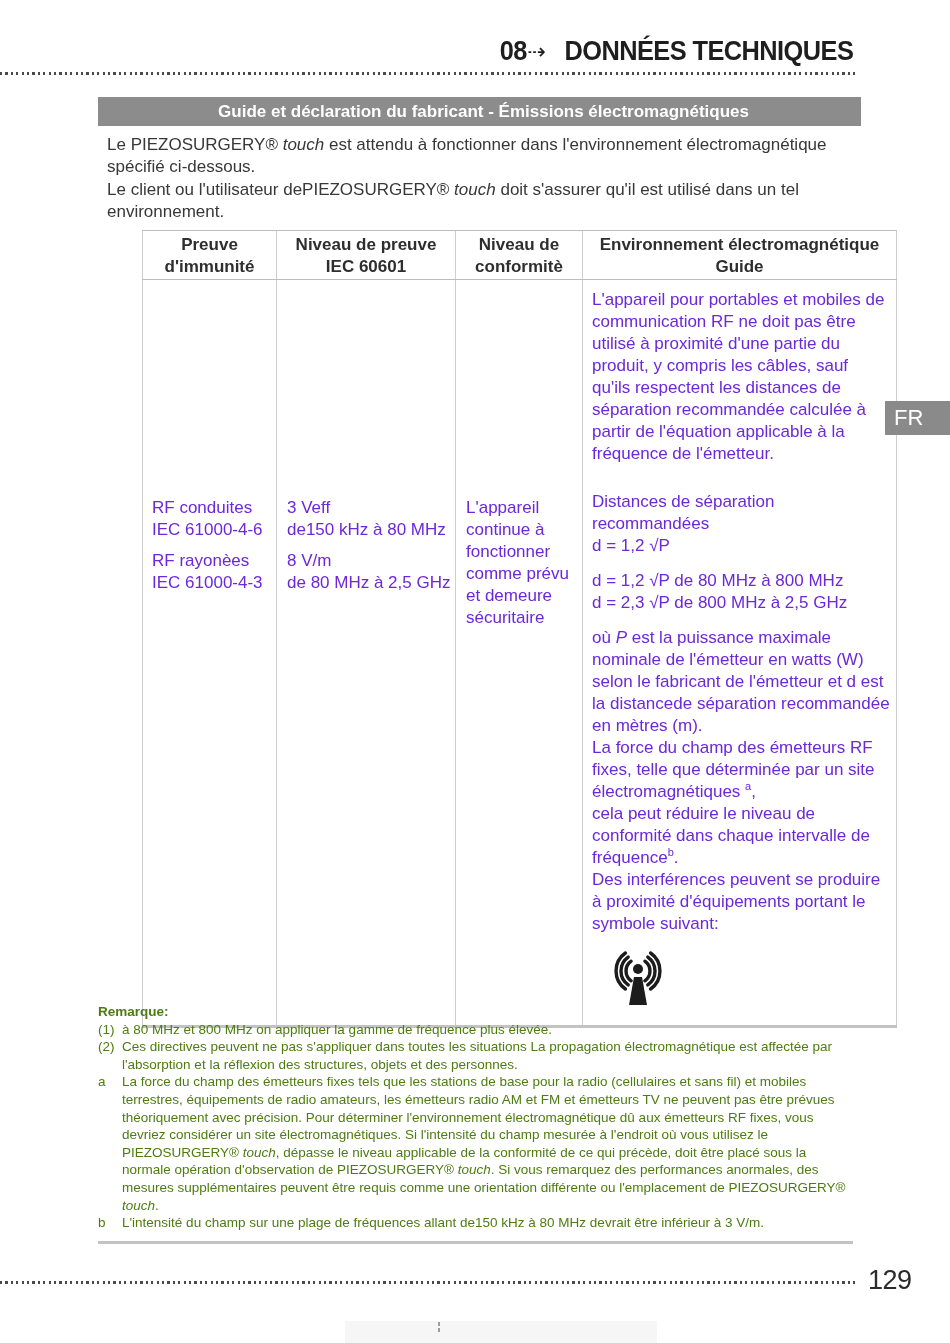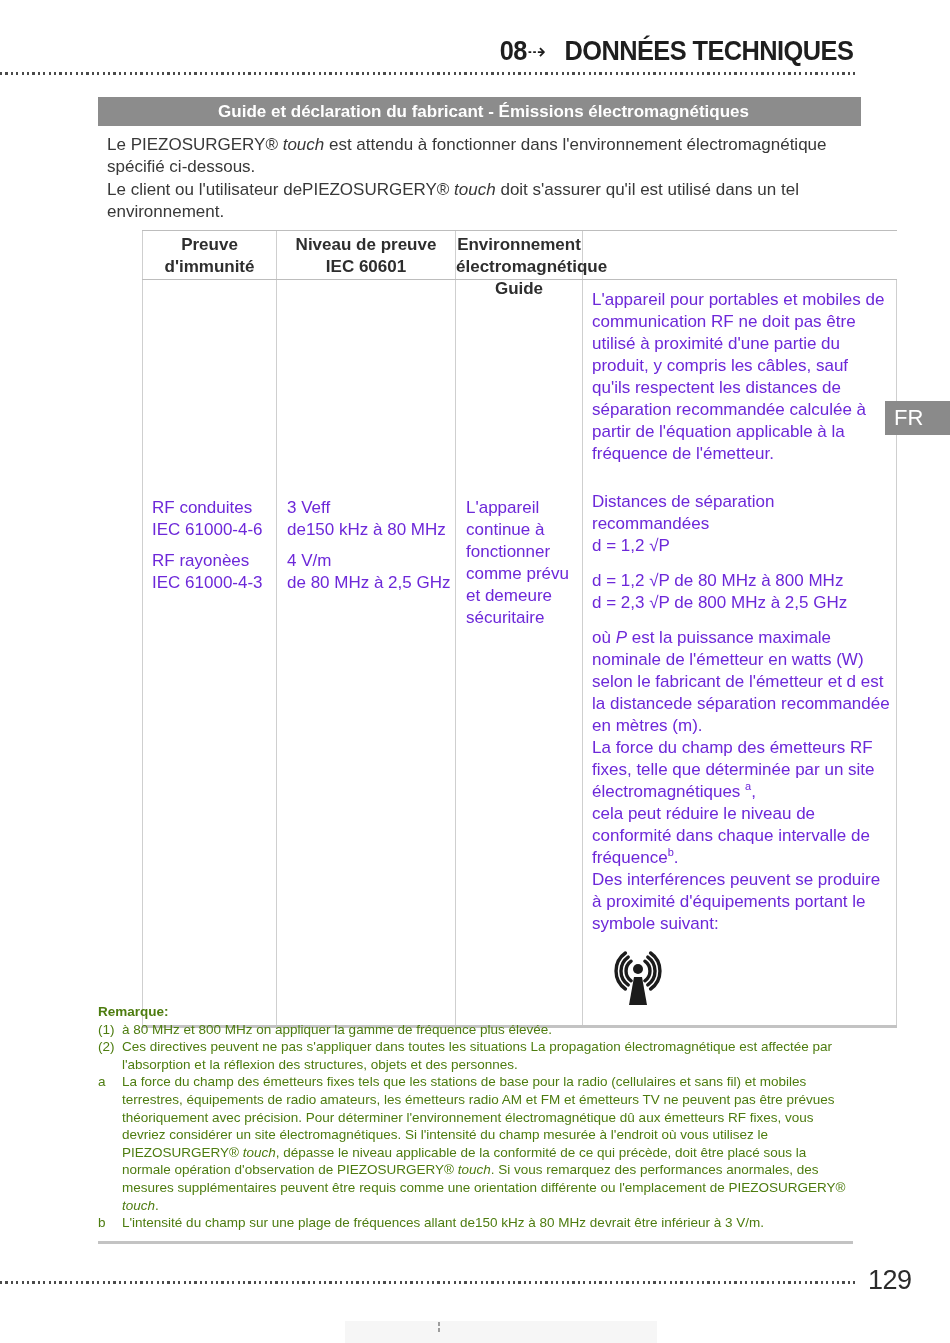--- a/index.html
+++ b/index.html
@@ -140,41 +140,43 @@
   <p><span>Le PIEZOSURGERY® </span><span style="font-style: italic;">touch</span><span> est attendu à fonctionner dans l'environnement électromagnétique spécifié ci-dessous.</span></p>
   <p><span>Le client ou l'utilisateur dePIEZOSURGERY® </span><span style="font-style: italic;">touch</span><span> doit s'assurer qu'il est utilisé dans un tel environnement.</span></p>
 </div>
 
 <div class="emc-table">
   <div class="thead">
     <div class="cell">Preuve
 d'immunité</div>
     <div class="cell">Niveau de preuve
 IEC 60601</div>
+    <div class="cell">Niveau de
+conformitè</div>
     <div class="cell">Environnement électromagnétique
 Guide</div>
   </div>
   <div class="tbody">
     <div class="cell cell-immunity">
       <div class="pair">
         <div>RF conduites</div>
         <div>IEC 61000-4-6</div>
       </div>
       <div class="pair">
         <div>RF rayonèes</div>
         <div>IEC 61000-4-3</div>
       </div>
     </div>
     <div class="cell cell-level">
       <div class="pair">
         <div>3 Veff</div>
         <div>de150 kHz à 80 MHz</div>
       </div>
       <div class="pair">
-        <div>4 V/m</div>
+        <div>8 V/m</div>
         <div>de 80 MHz à 2,5 GHz</div>
       </div>
     </div>
     <div class="cell cell-compliance">L'appareil continue à fonctionner comme prévu et demeure sécuritaire</div>
     <div class="cell cell-guide">
       <p class="p1">L'appareil pour portables et mobiles de communication RF ne doit pas être utilisé à proximité d'une partie du produit, y compris les câbles, sauf qu'ils respectent les distances de séparation recommandée calculée à partir de l'équation applicable à la fréquence de l'émetteur.</p>
       <p class="pre">Distances de séparation
 recommandées
 d = 1,2 √P</p>
       <p class="pre">d = 1,2 √P de 80 MHz à 800 MHz

